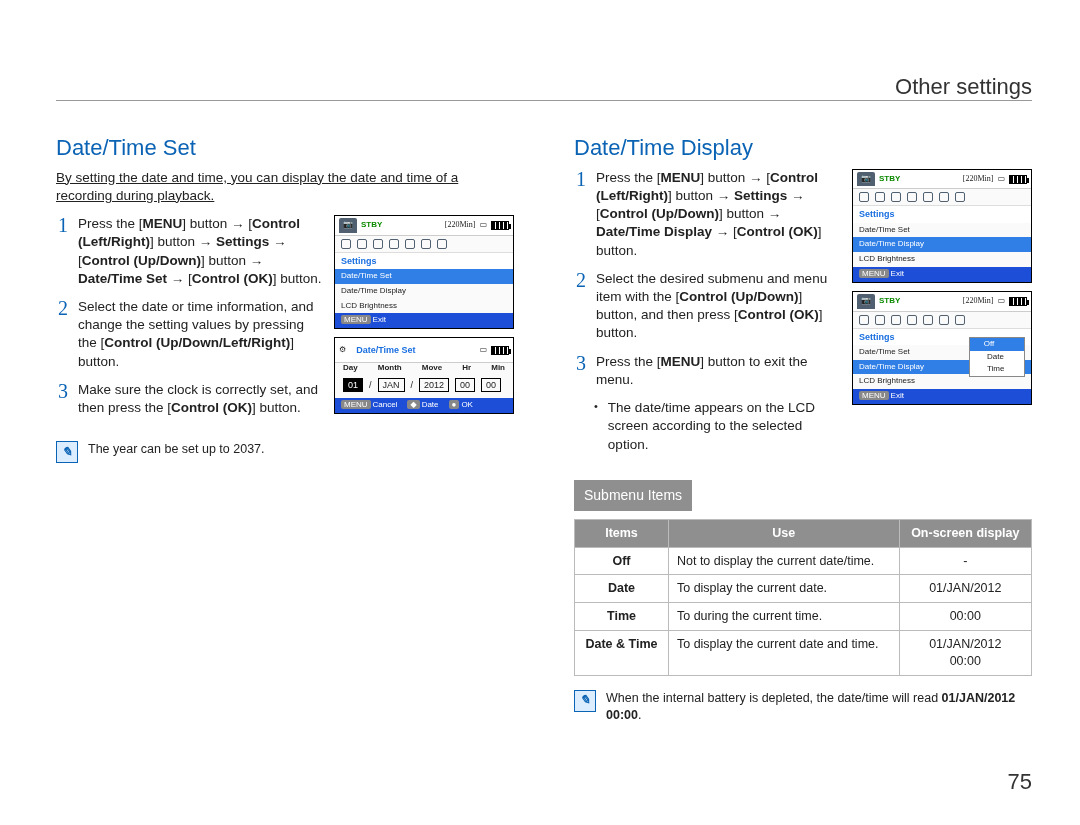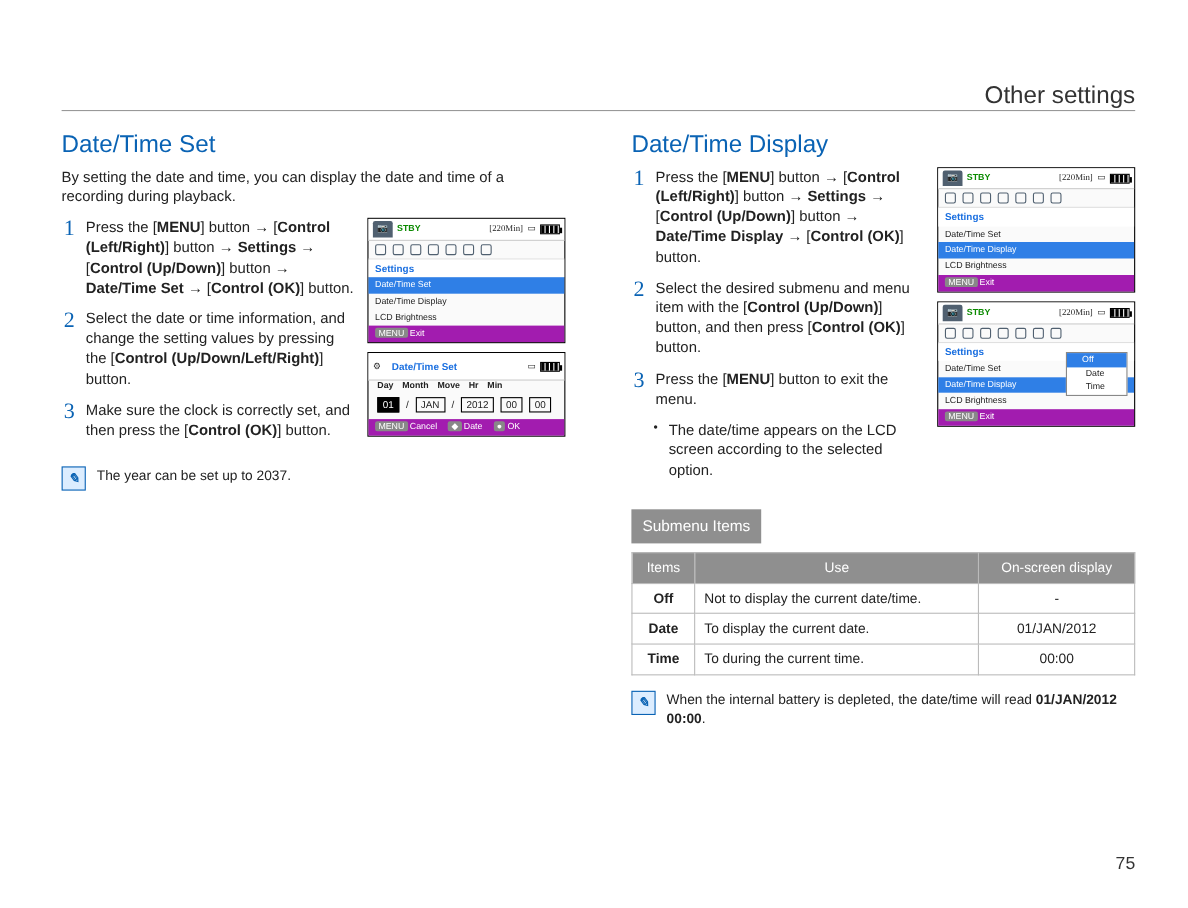--- a/index.html
+++ b/index.html
@@ -23,30 +23,30 @@
     font-weight: 400;
   }
   .top-rule {
     border: none;
     border-top: 1px solid #999;
     margin-top: 36px;
   }
   .cols {
     display: flex;
     gap: 60px;
-    margin-top: 15px;
+    margin-top: 32px;
   }
   .col { flex: 1 1 0; min-width: 0; }
   h2.section {
     color: #0a63b4;
     font-size: 22px;
     font-weight: 400;
     margin-bottom: 6px;
   }
-  p.intro { margin-bottom: 10px; }
+  p.intro { margin-bottom: 10px; text-decoration: underline; }
   .step-row {
     display: flex;
     align-items: flex-start;
     gap: 10px;
     margin-bottom: 10px;
   }
   .stepnum {
     color: #0a63b4;
     font-family: Georgia, 'Times New Roman', serif;
     font-size: 20px;
@@ -95,25 +95,25 @@
   .batt::after{content:'';position:absolute;right:-3px;top:2px;width:2px;height:5px;background:#000;}
   .batt i{display:block;width:3px;height:7px;background:#000;float:left;margin:0 1px 0 0;}
   .lcd .iconrow {
     display:flex;gap:6px;padding:3px 6px;color:#506070;
     border-bottom:1px solid #ddd;
   }
   .lcd .iconrow span{width:10px;height:10px;border:1px solid #506070;border-radius:2px;}
   .lcd .heading{background:#fff;color:#1a6fe0;font-weight:bold;padding:2px 6px;font-size:9px;}
   .lcd .row{padding:2px 6px;}
   .lcd .row.sel{background:#2f7fe6;color:#fff;}
-  .lcd .foot{background:#a21caf;color:#fff;padding:2px 6px;font-size:8px;display:flex;gap:10px;}
+  .lcd .foot{background:#1d4ed8;color:#fff;padding:2px 6px;font-size:8px;display:flex;gap:10px;}
   .lcd .foot span.k{background:#888;padding:0 3px;border-radius:2px;margin-right:2px;}
 
   .lcd2 .title{color:#1a6fe0;font-weight:bold;padding:4px 6px;font-size:9px;}
-  .lcd2 .labels{display:flex;gap:8px;padding:0 8px;font-size:8px;font-weight:bold;}
+  .lcd2 .labels{display:flex;gap:8px;padding:0 8px;font-size:8px;font-weight:bold;justify-content:space-between;}
   .lcd2 .vals{display:flex;gap:6px;padding:4px 8px 6px;align-items:center;font-size:9px;}
   .lcd2 .box{border:1px solid #000;padding:0 4px;min-width:18px;text-align:center;}
   .lcd2 .box.sel{background:#000;color:#fff;}
 
   .pop {
     position:absolute;right:6px;top:45px;background:#fff;border:1px solid #888;
     font-size:8px;width:56px;
   }
   .pop div{padding:1px 4px;display:flex;align-items:center;gap:3px;}
   .pop div.sel{background:#2f7fe6;color:#fff;}
@@ -129,31 +129,31 @@
   }
 
   .sub-hdr{
     background:#8f8f8f;color:#fff;padding:6px 10px;font-size:14px;
     display:inline-block;margin-top:16px;margin-bottom:8px;
   }
   table.submenu{
     border-collapse:collapse;width:100%;font-size:12.5px;
   }
   table.submenu th{
-    background:#8f8f8f;color:#fff;font-weight:normal;padding:5px 8px;
+    background:#8f8f8f;color:#fff;font-weight:bold;padding:5px 8px;
     border:1px solid #bbb;text-align:center;
   }
   table.submenu td{
     border:1px solid #bbb;padding:5px 8px;vertical-align:top;
   }
   table.submenu td.c{text-align:center;}
   table.submenu td.b{font-weight:bold;text-align:center;}
 
   .pagenum{
-    position:absolute;right:48px;bottom:28px;font-size:16px;color:#333;text-align:right;
+    position:absolute;right:48px;bottom:28px;font-size:22px;color:#333;text-align:right;
   }
   .dot{font-size:11px;margin-left:-2px;}
 </style>
 </head>
 <body>
 
 <div class="chapter">Other settings</div>
 <hr class="top-rule">
 
 <div class="cols">
@@ -377,20 +377,26 @@
         <tr>
             <td class="b">Date</td>
             <td>To display the current date.</td>
             <td class="c">01/JAN/2012</td>
           </tr>
         <tr>
             <td class="b">Time</td>
             <td>To during the current time.</td>
             <td class="c">00:00</td>
           </tr>
+        <tr>
+            <td class="b">Date &amp; Time</td>
+            <td>To display the current date and time.</td>
+            <td class="c" style="white-space:pre-line">01/JAN/2012
+00:00</td>
+          </tr>
       </tbody>
     </table>
 
     <div class="note-row">
       <div class="note-icon">✎</div>
       <div>When the internal battery is depleted, the date/time will read <b>01/JAN/2012 00:00</b>.</div>
     </div>
   </div>
 </div>
 

